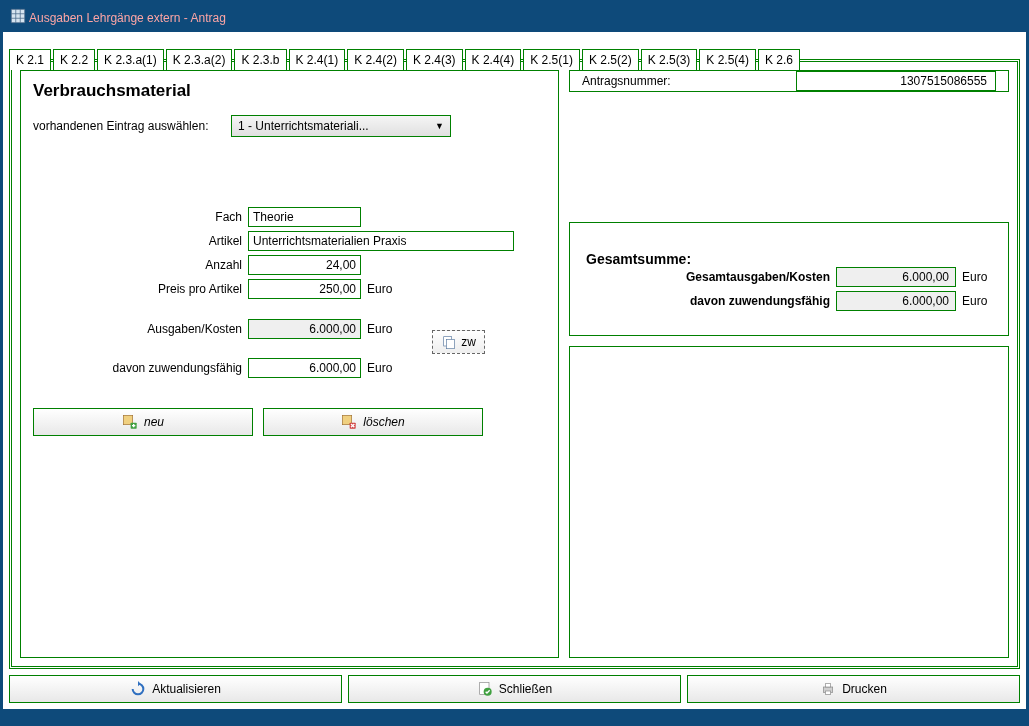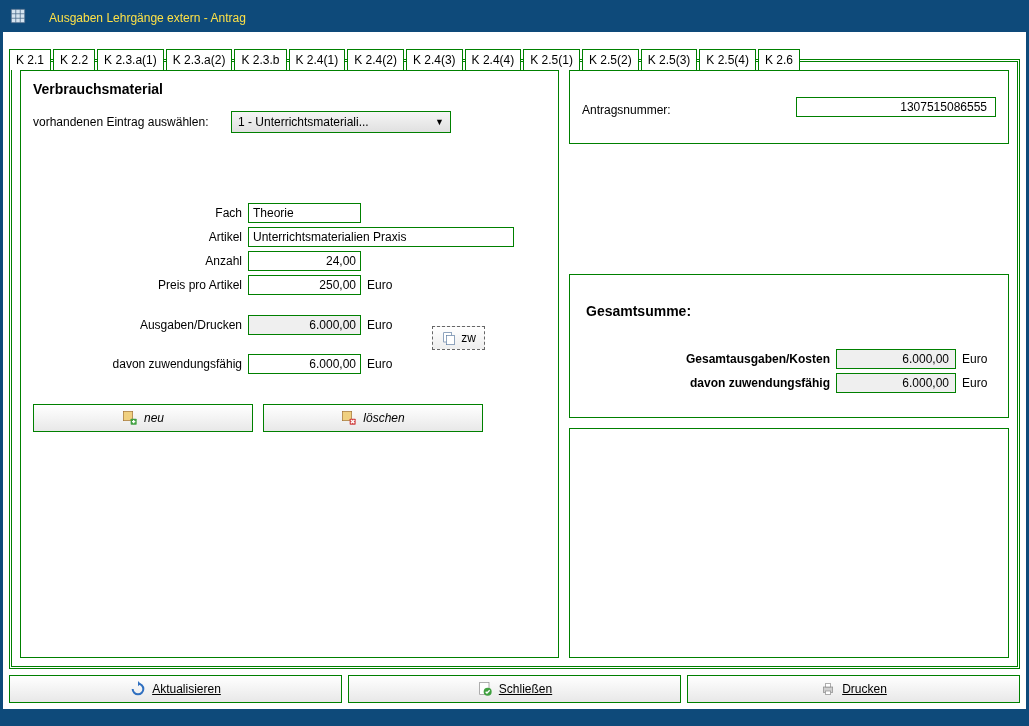--- a/index.html
+++ b/index.html
@@ -1,53 +1,53 @@
 <!DOCTYPE html>
 <html><head>
 <meta charset="utf-8">
 <style>
 * { box-sizing: border-box; margin: 0; padding: 0; font-family: Arial, sans-serif; font-size: 12px; }
 body { background: #0e4a7a; padding: 3px; }
 .window { background: #0e4a7a; }
-.titlebar { display: flex; align-items: center; padding: 4px 6px; color: #fde047; gap: 22px; }
+.titlebar { display: flex; align-items: center; padding: 4px 6px; color: #fca5a5; gap: 2px; }
 .titlebar-icon svg { width: 18px; height: 18px; }
 .content-area { background: #fff; padding: 6px; }
 .tabs { display: flex; flex-wrap: wrap; gap: 0; }
 .tab { border: 1px solid #008000; border-bottom: none; padding: 3px 6px; margin-right: 2px; background: #fff; cursor: pointer; position: relative; top: 11px; }
 .tab.active { background: #fff; font-weight: normal; }
 .main-panel { border: 3px double #008000; padding: 8px; display: flex; gap: 10px; min-height: 610px; }
 .left-panel { flex: 1; border: 1px solid #008000; padding: 10px 12px 12px 12px; }
-.section-title { font-weight: bold; font-size: 14px; margin-bottom: 14px; }
+.section-title { font-weight: bold; font-size: 17px; margin-bottom: 14px; }
 .selector-row { display: flex; align-items: center; gap: 18px; margin-bottom: 70px; }
 .selector-row label { min-width: 180px; }
 .dropdown { flex: 1; border: 1px solid #008000; background: linear-gradient(#f5f5f5,#e0e0e0); padding: 3px 6px; display: flex; justify-content: space-between; align-items: center; cursor: pointer; max-width: 220px; }
 .dropdown .arrow { font-size: 9px; }
 .form-row { display: flex; align-items: center; margin-bottom: 4px; }
 .form-row .lbl { width: 215px; text-align: right; padding-right: 6px; }
 .input { border: 1px solid #008000; padding: 2px 4px; background: #fff; }
 .input.w-small { width: 113px; }
 .input.w-med { width: 266px; }
 .input.num { text-align: right; }
 .input.readonly { background: #efefef; }
 .unit { margin-left: 6px; }
 .zw-btn { margin-left: 40px; border: 1px dashed #666; background: linear-gradient(#fff,#eee); padding: 3px 8px; display: inline-flex; align-items: center; gap: 4px; cursor: pointer; margin-top: 27px; }
 .btn-row { display: flex; gap: 10px; margin-top: 30px; }
 .btn { flex: 1; border: 1px solid #008000; background: linear-gradient(#fff,#e8e8e8); padding: 5px; display: flex; align-items: center; justify-content: center; gap: 6px; cursor: pointer; max-width: 220px; font-style: italic; }
 .btn svg { width: 16px; height: 16px; }
 .right-panel { width: 440px; display: flex; flex-direction: column; gap: 10px; }
-.info-box { border: 1px solid #008000; padding: 26px 12px; display: flex; align-items: flex-end; justify-content: space-between; }
+.info-box { border: 1px solid #008000; padding: 0 12px; display: flex; align-items: center; justify-content: space-between; }
 .info-value { border: 1px solid #008000; padding: 2px 8px; text-align: right; min-width: 200px; }
 .summary-box { border: 1px solid #008000; padding: 28px 16px 20px 16px; }
-.summary-title { font-weight: bold; font-size: 14px; margin-bottom: 30px; }
+.summary-title { font-weight: bold; font-size: 14px; }
 .sum-row { display: flex; align-items: center; justify-content: flex-end; margin-bottom: 4px; }
 .sum-row .slbl { font-weight: bold; margin-right: 6px; }
 .sum-row .sval { border: 1px solid #008000; padding: 2px 6px; width: 120px; text-align: right; background: #efefef; }
 .sum-row .sunit { margin-left: 6px; width: 30px; }
 .spacer-box { border: 1px solid #008000; flex: 1; }
-.bottom-bar { display: flex; gap: 6px; margin-top: 6px; text-decoration: underline; }
+.bottom-bar { display: flex; gap: 6px; margin-top: 6px; }
 .bottom-btn { flex: 1; border: 1px solid #008000; background: linear-gradient(#fff,#e8e8e8); padding: 5px; display: flex; align-items: center; justify-content: center; gap: 6px; cursor: pointer; }
 .bottom-btn svg { width: 16px; height: 16px; }
 </style>
 </head>
 <body>
 
 <div class="window">
   <div class="titlebar">
     <span class="titlebar-icon">
       <svg viewBox="0 0 24 24">
@@ -103,21 +103,21 @@
         <div class="form-row">
           <span class="lbl">Anzahl</span>
           <input class="input w-small num" value="24,00" style="">
         </div>
         <div class="form-row">
           <span class="lbl">Preis pro Artikel</span>
           <input class="input w-small num" value="250,00" style="">
           <span class="unit">Euro</span>
         </div>
         <div class="form-row">
-          <span class="lbl">Ausgaben/Drucken</span>
+          <span class="lbl">Ausgaben/Kosten</span>
           <input class="input w-small num readonly" readonly="" value="6.000,00" style="">
           <span class="unit">Euro</span>
           <span class="zw-btn">
             <svg width="16" height="16" viewBox="0 0 24 24">
                 <rect x="4" y="4" width="12" height="14" fill="#fff" stroke="#5a7aa0"></rect>
                 <rect x="8" y="8" width="12" height="14" fill="#fff" stroke="#5a7aa0"></rect>
               </svg>
             <span>zw</span>
           </span>
         </div>

